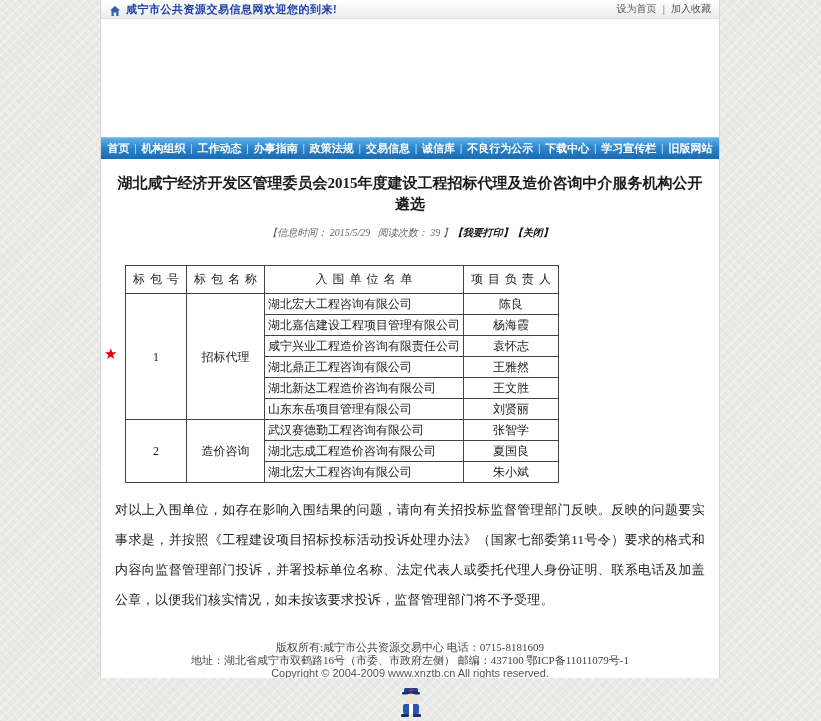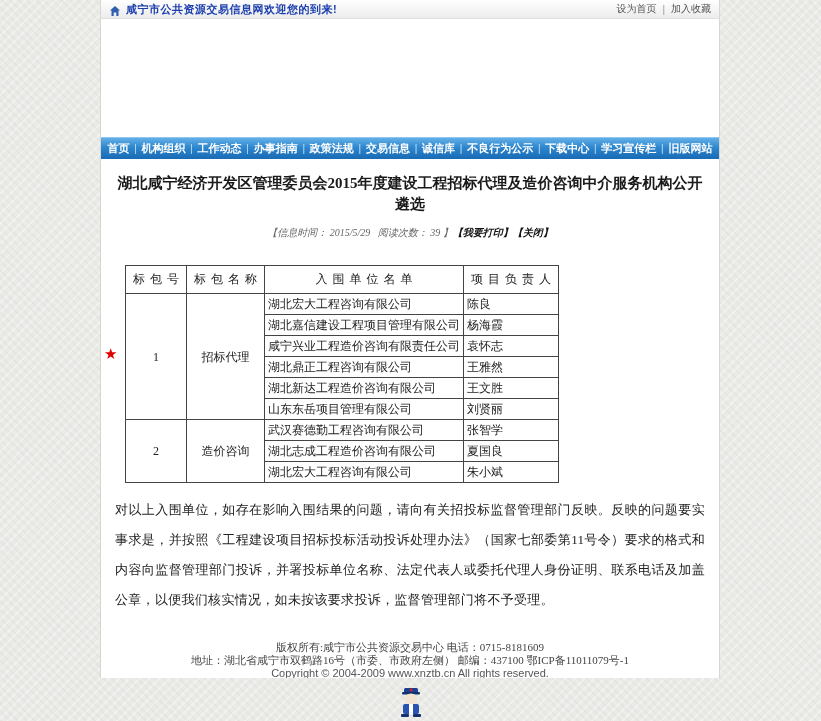--- a/index.html
+++ b/index.html
@@ -42,21 +42,21 @@
   
   table.sel { border-collapse:collapse; margin:25px 0 0 10px; font-size:12px; color:#222;
     font-family:"Liberation Serif","DejaVu Serif",serif; }
   table.sel th, table.sel td { border:1px solid #444; }
   table.sel th { width:auto; font-weight:normal; letter-spacing:5px; padding:5px 2px 5px 7px;
     text-align:center; }
   th.h-no{ width:45px; } th.h-name{ width:80px; } th.h-comp{ width:176px; } th.h-pers{ width:86px; }
   table.sel td { padding:2px 3px; line-height:16px; }
   td.c-no, td.c-name { text-align:center; }
   td.c-company { text-align:left; padding-left:5px; }
-  td.c-person { text-align:left; }
+  td.c-person { text-align:center; }
   td.hl { border-bottom:3px solid #dd1100; }
   
   .body-text { margin-top:12px; font-size:13px; color:#222; line-height:30px;
     text-align:justify; letter-spacing:0.3px; }
   
   .footer { margin-top:26px; text-align:center; color:#444; font-size:11px; line-height:13px;
     font-family:"Liberation Serif","DejaVu Serif",serif; }
   .footer .f3 { font-family:"Liberation Sans","DejaVu Sans",sans-serif; color:#555; }
   
   .star { position:absolute; left:104px; top:346px; color:#e00000; font-size:15px;

